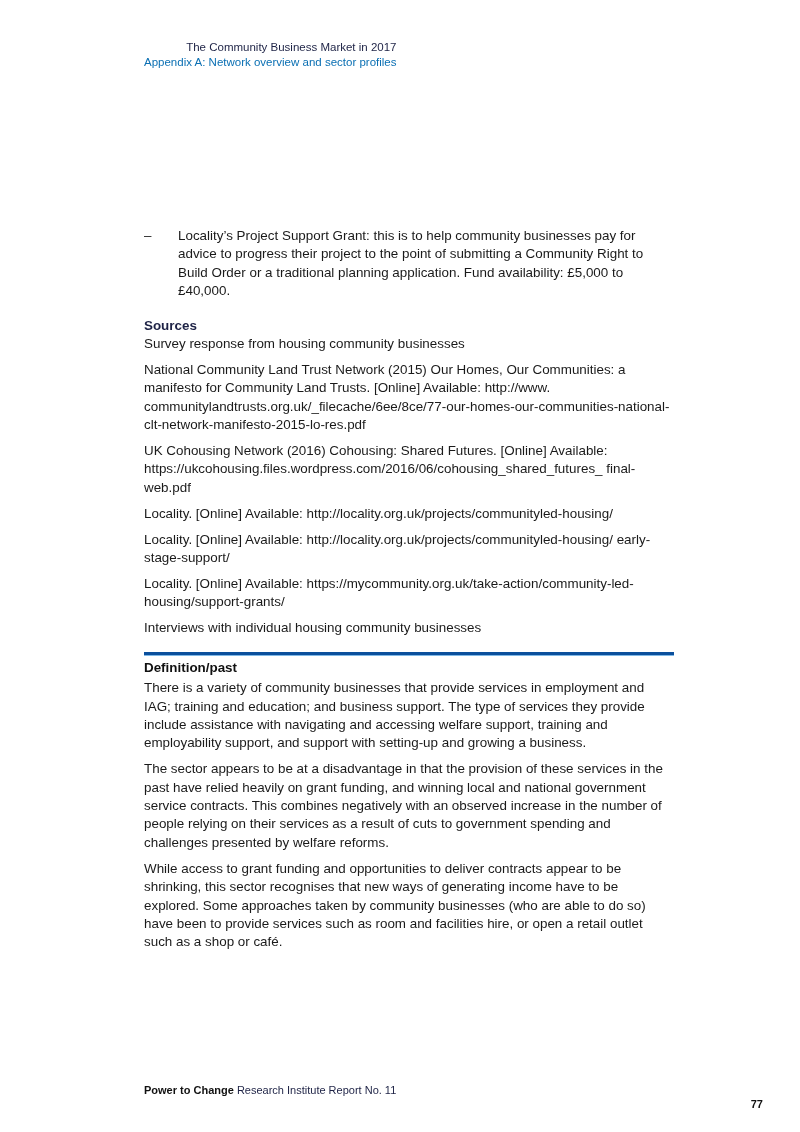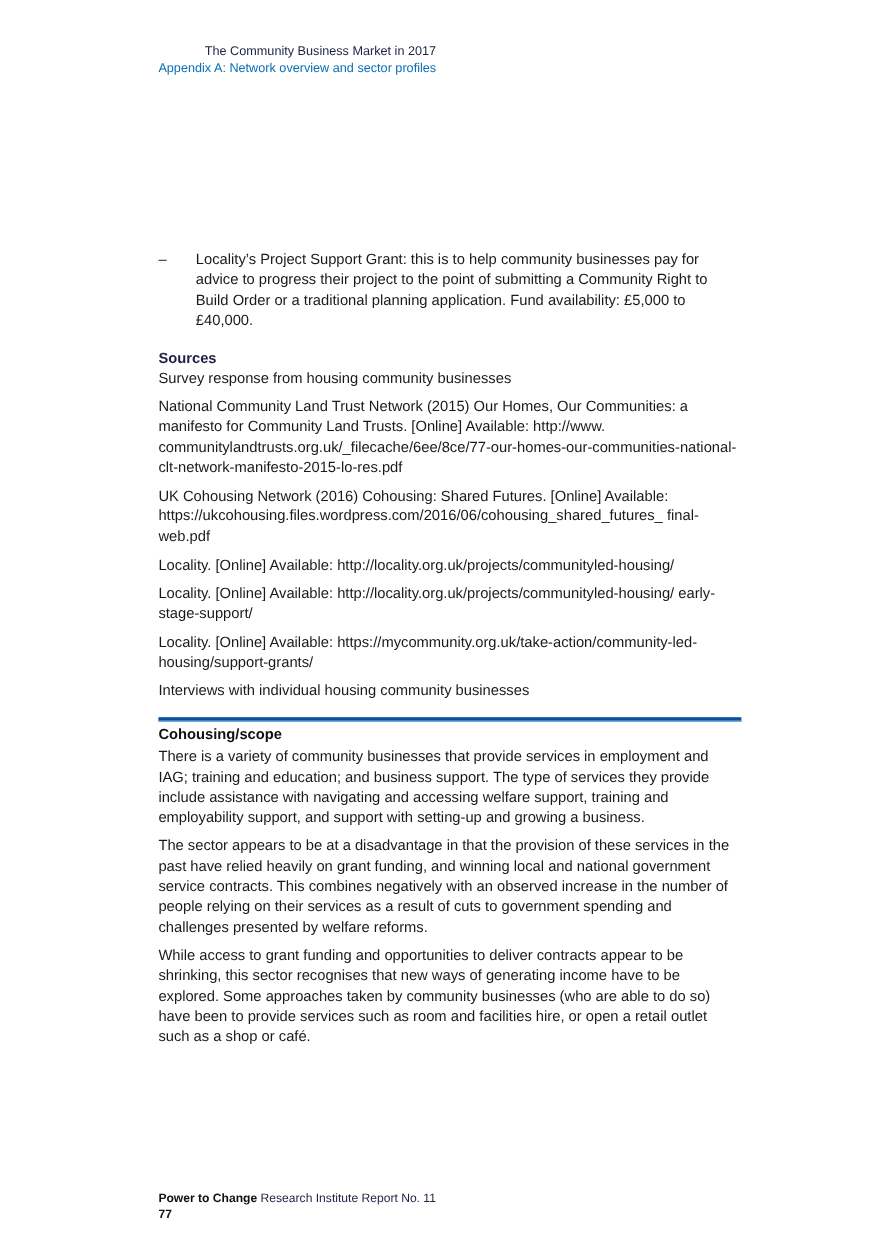--- a/index.html
+++ b/index.html
@@ -92,21 +92,21 @@
       top: 1083px;
       width: 619px;
       font-size: 11px;
       line-height: 14px;
       display: flex;
       justify-content: space-between;
       color: #1d2245;
       flex-direction: column;
     }
     .footer .brand { font-weight: bold; color: #111; }
-    .footer .pagenum { font-weight: bold; color: #111; }
+    .footer .pagenum { font-weight: bold; color: #111; text-align: right; }
   </style>
 </head>
 <body>
 
 <div class="header">
   <div class="title">The Community Business Market in 2017</div>
   <div class="subtitle">Appendix A: Network overview and sector profiles</div>
 </div>
 
 <div class="content">
@@ -120,21 +120,21 @@
     <p class="para">Survey response from housing community businesses</p>
     <p class="para">National Community Land Trust Network (2015) Our Homes, Our Communities: a manifesto for Community Land Trusts. [Online] Available: http://www. communitylandtrusts.org.uk/_filecache/6ee/8ce/77-our-homes-our-communities-national-clt-network-manifesto-2015-lo-res.pdf</p>
     <p class="para">UK Cohousing Network (2016) Cohousing: Shared Futures. [Online] Available: https://ukcohousing.files.wordpress.com/2016/06/cohousing_shared_futures_ final-web.pdf</p>
     <p class="para">Locality. [Online] Available: http://locality.org.uk/projects/communityled-housing/</p>
     <p class="para">Locality. [Online] Available: http://locality.org.uk/projects/communityled-housing/ early-stage-support/</p>
     <p class="para">Locality. [Online] Available: https://mycommunity.org.uk/take-action/community-led-housing/support-grants/</p>
     <p class="para">Interviews with individual housing community businesses</p>
   </div>
 
   <div class="section-rule"></div>
-  <div class="def-heading">Cohousing/scope</div>
+  <div class="def-heading">Definition/past</div>
   <p class="para">There is a variety of community businesses that provide services in employment and IAG; training and education; and business support. The type of services they provide include assistance with navigating and accessing welfare support, training and employability support, and support with setting-up and growing a business.</p>
   <p class="para">The sector appears to be at a disadvantage in that the provision of these services in the past have relied heavily on grant funding, and winning local and national government service contracts. This combines negatively with an observed increase in the number of people relying on their services as a result of cuts to government spending and challenges presented by welfare reforms.</p>
   <p class="para">While access to grant funding and opportunities to deliver contracts appear to be shrinking, this sector recognises that new ways of generating income have to be explored. Some approaches taken by community businesses (who are able to do so) have been to provide services such as room and facilities hire, or open a retail outlet such as a shop or café.</p>
 </div>
 
 <div class="footer">
   <span><span class="brand">Power to Change</span><span> Research Institute Report No. 11</span></span>
   <span class="pagenum">77</span>
 </div>
 

